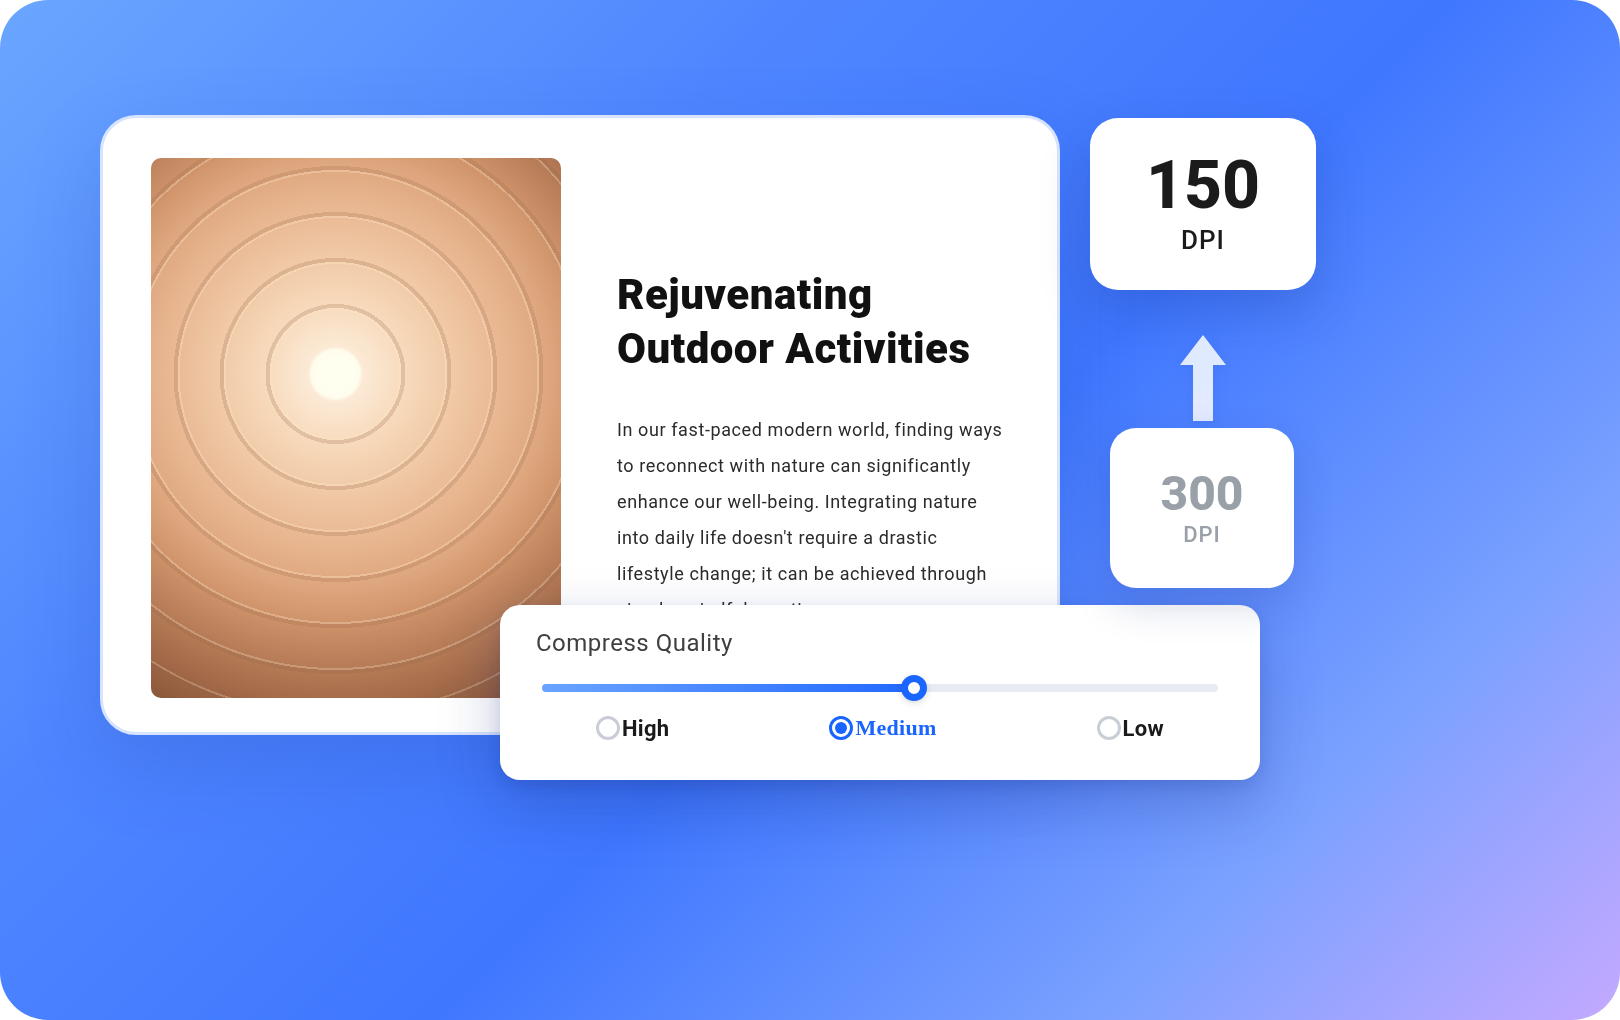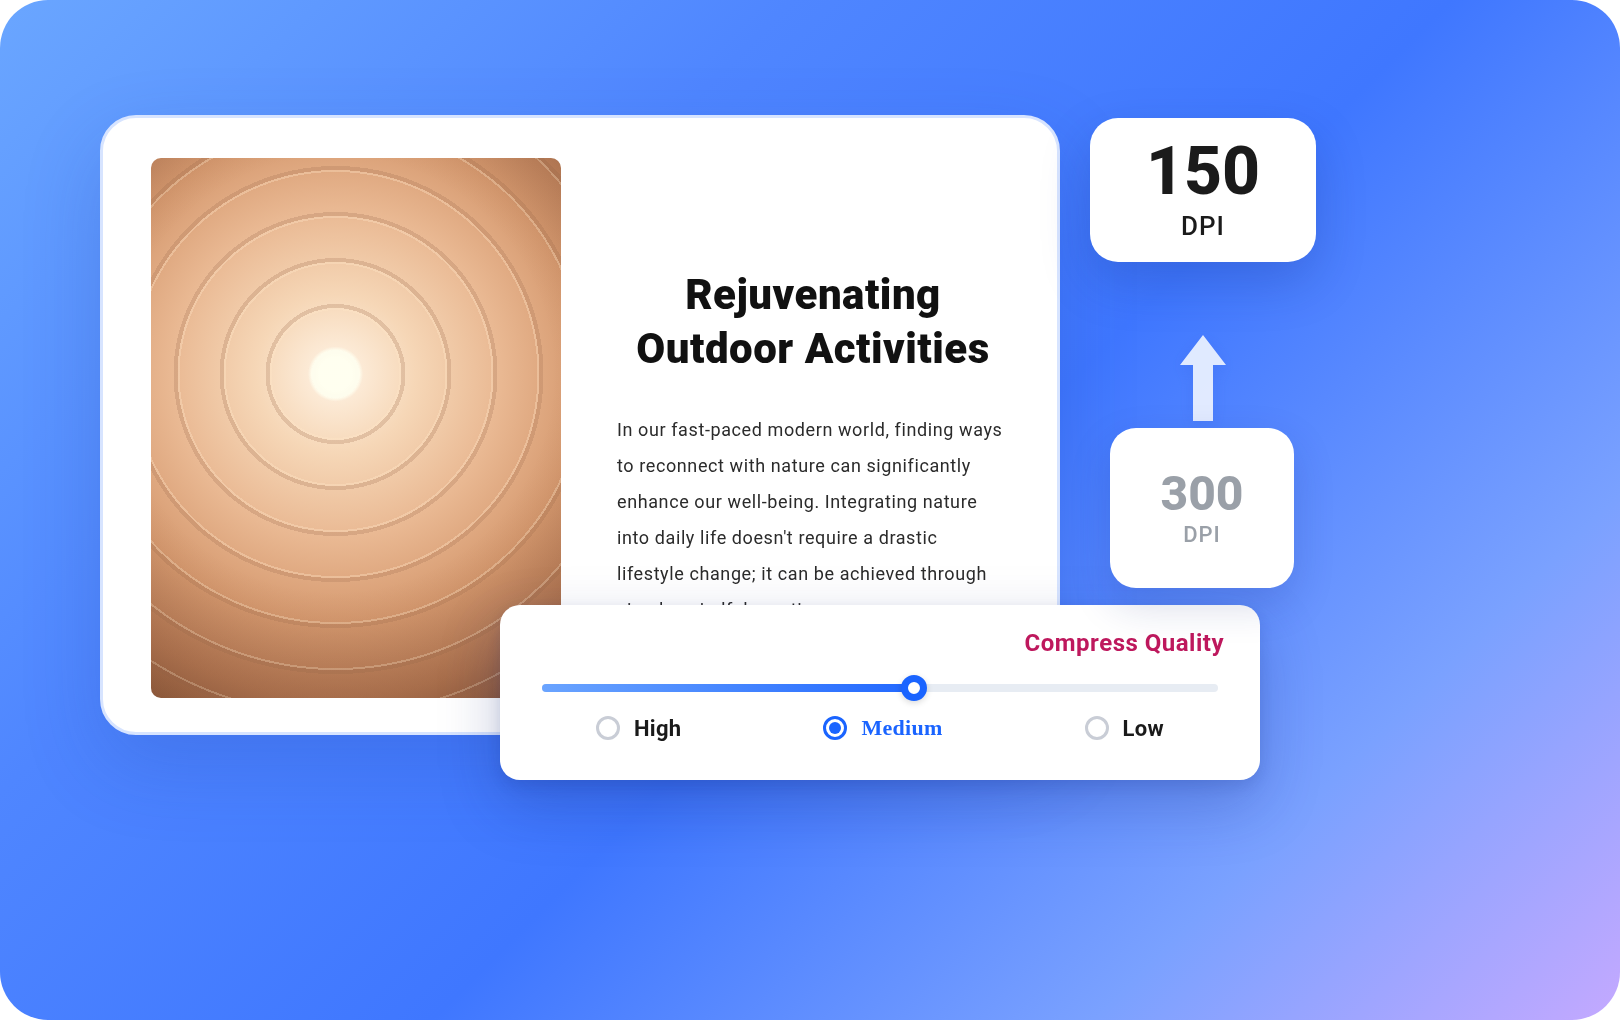--- a/index.html
+++ b/index.html
@@ -62,21 +62,20 @@
   }
 
   .doc-text { flex: 1 1 auto; padding-top: 110px; }
   .doc-title {
     font-weight: 900;
     font-size: 42px;
     line-height: 1.28;
     letter-spacing: 0.5px;
     color: #111;
     margin-bottom: 36px;
-    text-align: center;
   }
   .doc-body {
     font-size: 18px;
     line-height: 2.0;
     letter-spacing: 0.6px;
     color: #2b2b2b;
     max-width: 420px;
   }
 
   
@@ -85,64 +84,64 @@
     left: 500px;
     top: 605px;
     width: 760px;
     height: 175px;
     background: #ffffff;
     border-radius: 20px;
     box-shadow: 0 24px 60px rgba(20,40,120,0.25), 0 6px 14px rgba(20,40,120,0.12);
     padding: 24px 36px 22px;
   }
   .quality-title {
-    text-align: right;
+    text-align: left;
     font-size: 24px;
-    font-weight: 700;
+    font-weight: 400;
     letter-spacing: 0.5px;
-    color: #be185d;
+    color: #404040;
     margin-bottom: 18px;
   }
   .slider-wrap { position: relative; height: 26px; margin: 0 6px 14px; }
   .track {
     position: absolute; left: 0; right: 0; top: 50%; transform: translateY(-50%);
     height: 8px; border-radius: 6px; background: #e7ecf3;
   }
   .track-fill {
     position: absolute; left: 0; top: 50%; transform: translateY(-50%);
     height: 8px; border-radius: 6px;
     background: linear-gradient(90deg, #6aa4ff 0%, #2268ff 100%);
   }
   .thumb {
     position: absolute; top: 50%; transform: translate(-50%, -50%);
     width: 26px; height: 26px; border-radius: 50%;
     background: #fff; border: 7px solid #1a64ff;
     box-shadow: 0 2px 6px rgba(0,0,0,0.15);
   }
   .options { display: flex; justify-content: space-between; padding: 0 60px; }
-  .opt { display: flex; align-items: center; gap: 14px; cursor: pointer; }
+  .opt { display: flex; align-items: center; gap: 2px; cursor: pointer; }
   .radio {
     width: 24px; height: 24px; border-radius: 50%;
     border: 3px solid #c9cdd6; background: #fff; position: relative;
     flex: 0 0 auto;
   }
   .opt.selected .radio { border-color: #1a64ff; }
   .opt.selected .radio::after {
     content: ""; position: absolute; inset: 3px; border-radius: 50%; background: #1a64ff;
   }
   .opt-label { font-size: 22px; font-weight: 700; color: #1a1a1a; letter-spacing: 0.3px; }
   .opt.selected .opt-label { color: #1a64ff; font-family: Liberation Serif, serif; }
 
   
   .dpi-top {
     position: absolute;
     left: 1090px;
     top: 118px;
     width: 226px;
-    height: 144px;
+    height: 172px;
     border-radius: 28px;
     background: #fff;
     box-shadow: 0 20px 50px rgba(20,40,120,0.22);
     display: flex; flex-direction: column; align-items: center; justify-content: center;
   }
   .dpi-top::before {
     content: "";
     position: absolute; inset: -3px; border-radius: 30px;
     background: linear-gradient(135deg, #ff6ec7 0%, #7aa6ff 40%, #2a6bff 100%);
     z-index: -1;

